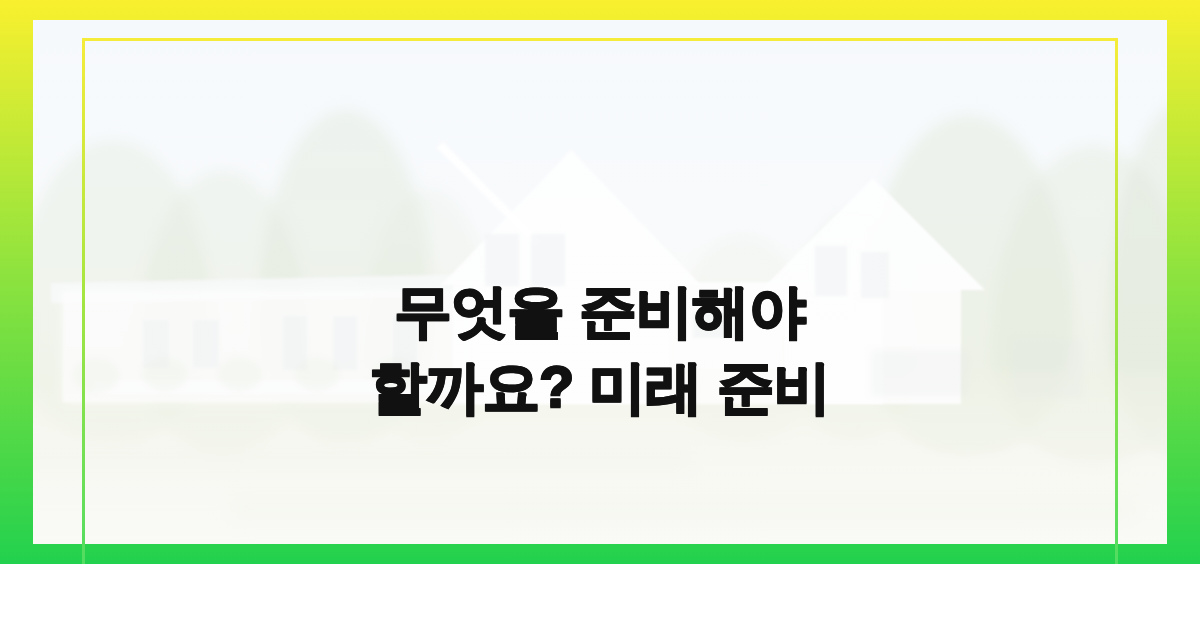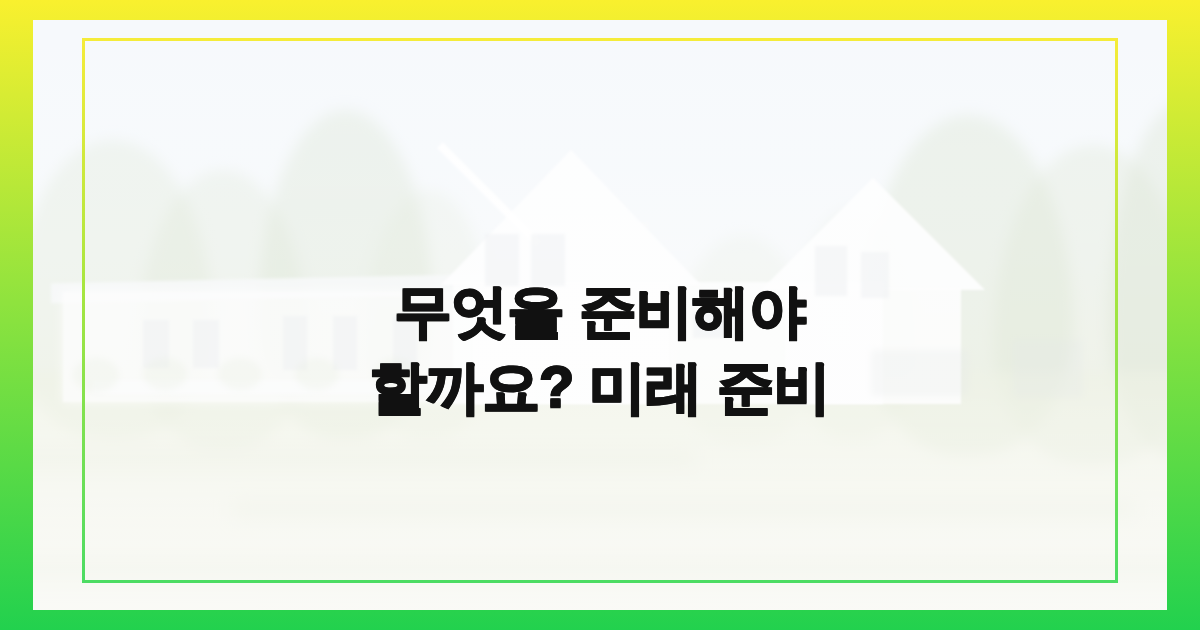--- a/index.html
+++ b/index.html
@@ -7,21 +7,21 @@
     padding: 0;
     background: #ffffff;
   }
   body {
     font-family: "Liberation Sans", sans-serif;
   }
 
   #banner {
     position: relative;
     width: 1200px;
-    height: 630px;
+    height: 564px;
     overflow: hidden;
     
     background: linear-gradient(180deg,
         var(--frame-top, #F9F02E) 0%,
         var(--frame-mid, #8FE33E) 48%,
         var(--frame-bot, #22D14E) 100%);
   }
 
   
   #photo-stage {

